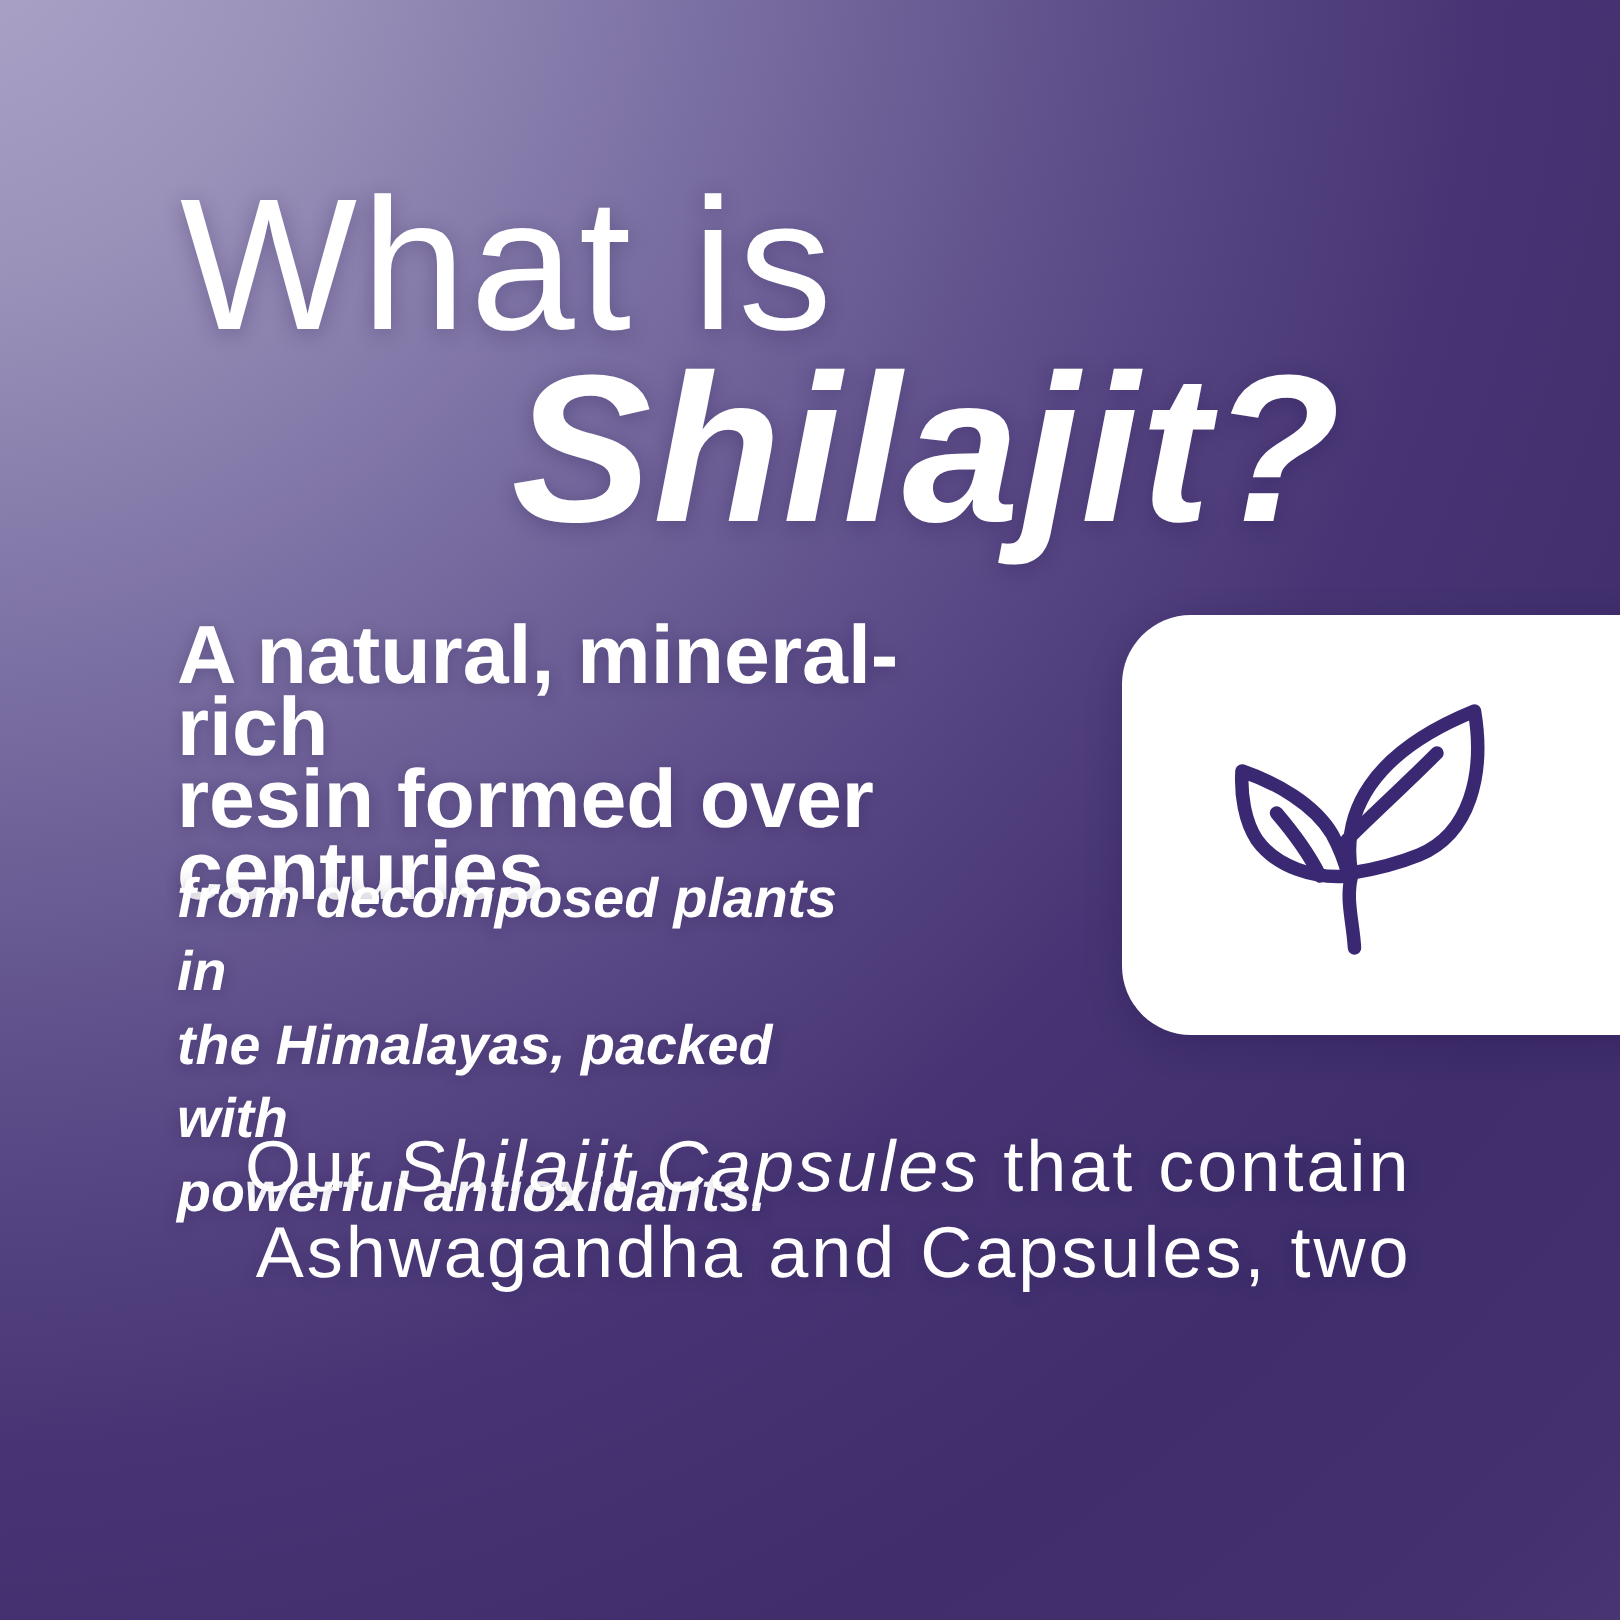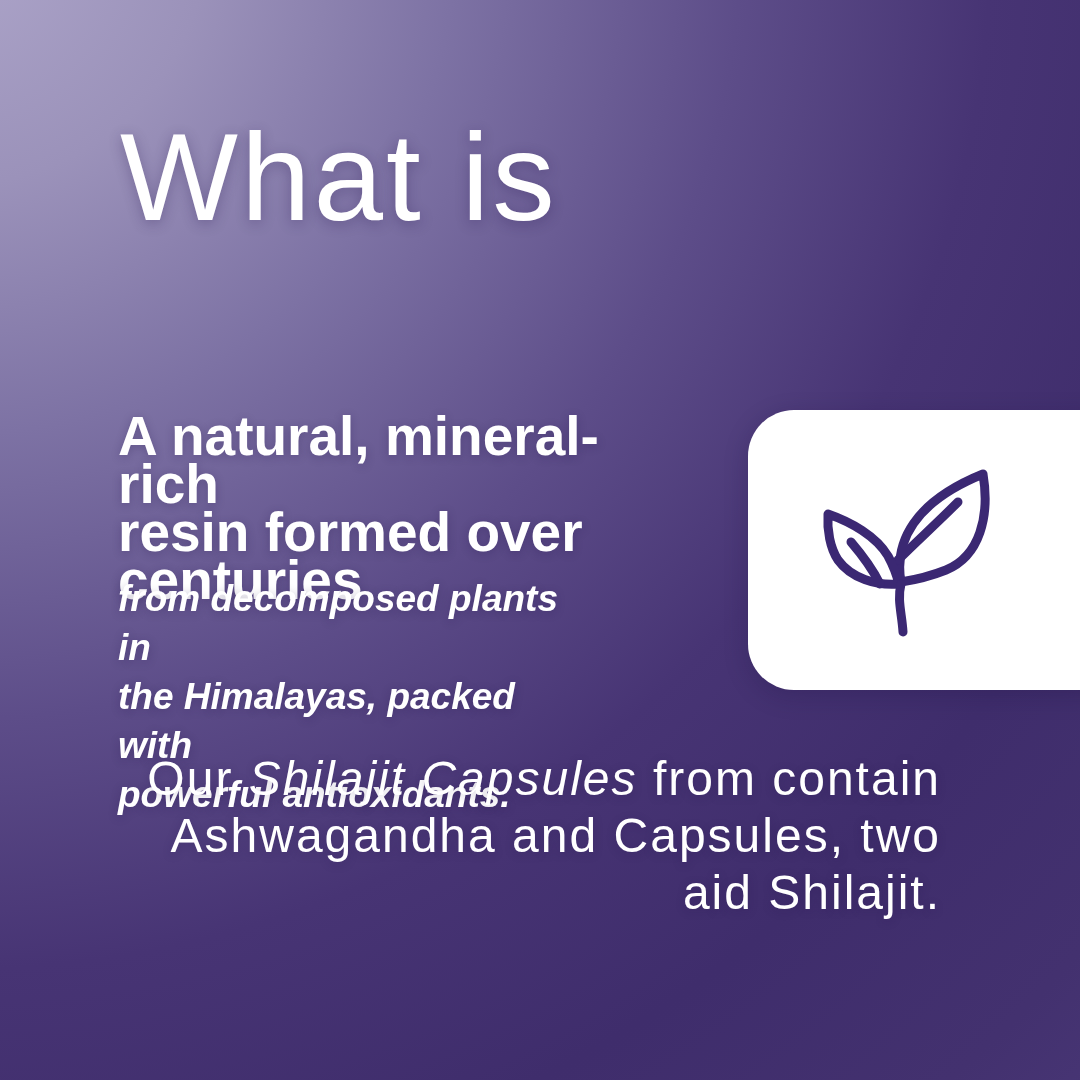--- a/index.html
+++ b/index.html
@@ -56,20 +56,21 @@
   }
   .body-text .em{font-style:italic;margin-top:42px;}
 </style>
 </head>
 <body>
 
 <div class="poster">
 
   <h1 class="title">
     <span class="t1">What is</span>
+    <span class="t2">Shilajit?</span>
   </h1>
 
   <div class="heading">A natural, mineral-rich
 resin formed over
 centuries</div>
 
   <div class="detail">from decomposed plants in
 the Himalayas, packed with
 powerful antioxidants.</div>
 
@@ -77,18 +78,17 @@
     <svg class="leaf" viewBox="0 0 200 190" fill="none" stroke="currentColor" stroke-width="9" stroke-linecap="round" stroke-linejoin="round" style="color: rgb(59, 40, 115);">
       <path d="M95 128 C88 88 108 48 177 20 C184 62 174 102 140 116 C125 122 108 126 95 128 Z"></path>
       <path d="M152 48 C130 70 110 88 92 106"></path>
       <path d="M93 130 C70 132 45 124 32 106 C24 94 21 76 22 60 C45 68 70 82 82 102 C88 113 91 122 93 130 Z"></path>
       <path d="M45 88 C57 102 67 116 74 130"></path>
       <path d="M97 178 C96 160 91 146 95 130"></path>
     </svg>
   </div>
 
   <div class="body-text">
-      <div><span>Our </span><span class="em">Shilajit Capsules</span><span> from contain</span></div>
+      <div><span>Our </span><span class="em">Shilajit Capsules</span><span> that contain</span></div>
       <div><span>Ashwagandha and Capsules, two</span></div>
-      <div><span>aid Shilajit.</span></div>
     </div>
 
 </div>
 
 </body></html>

